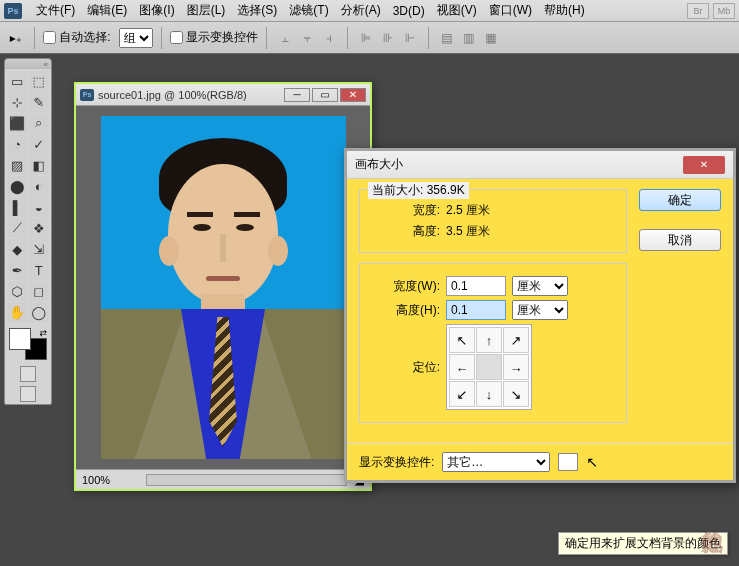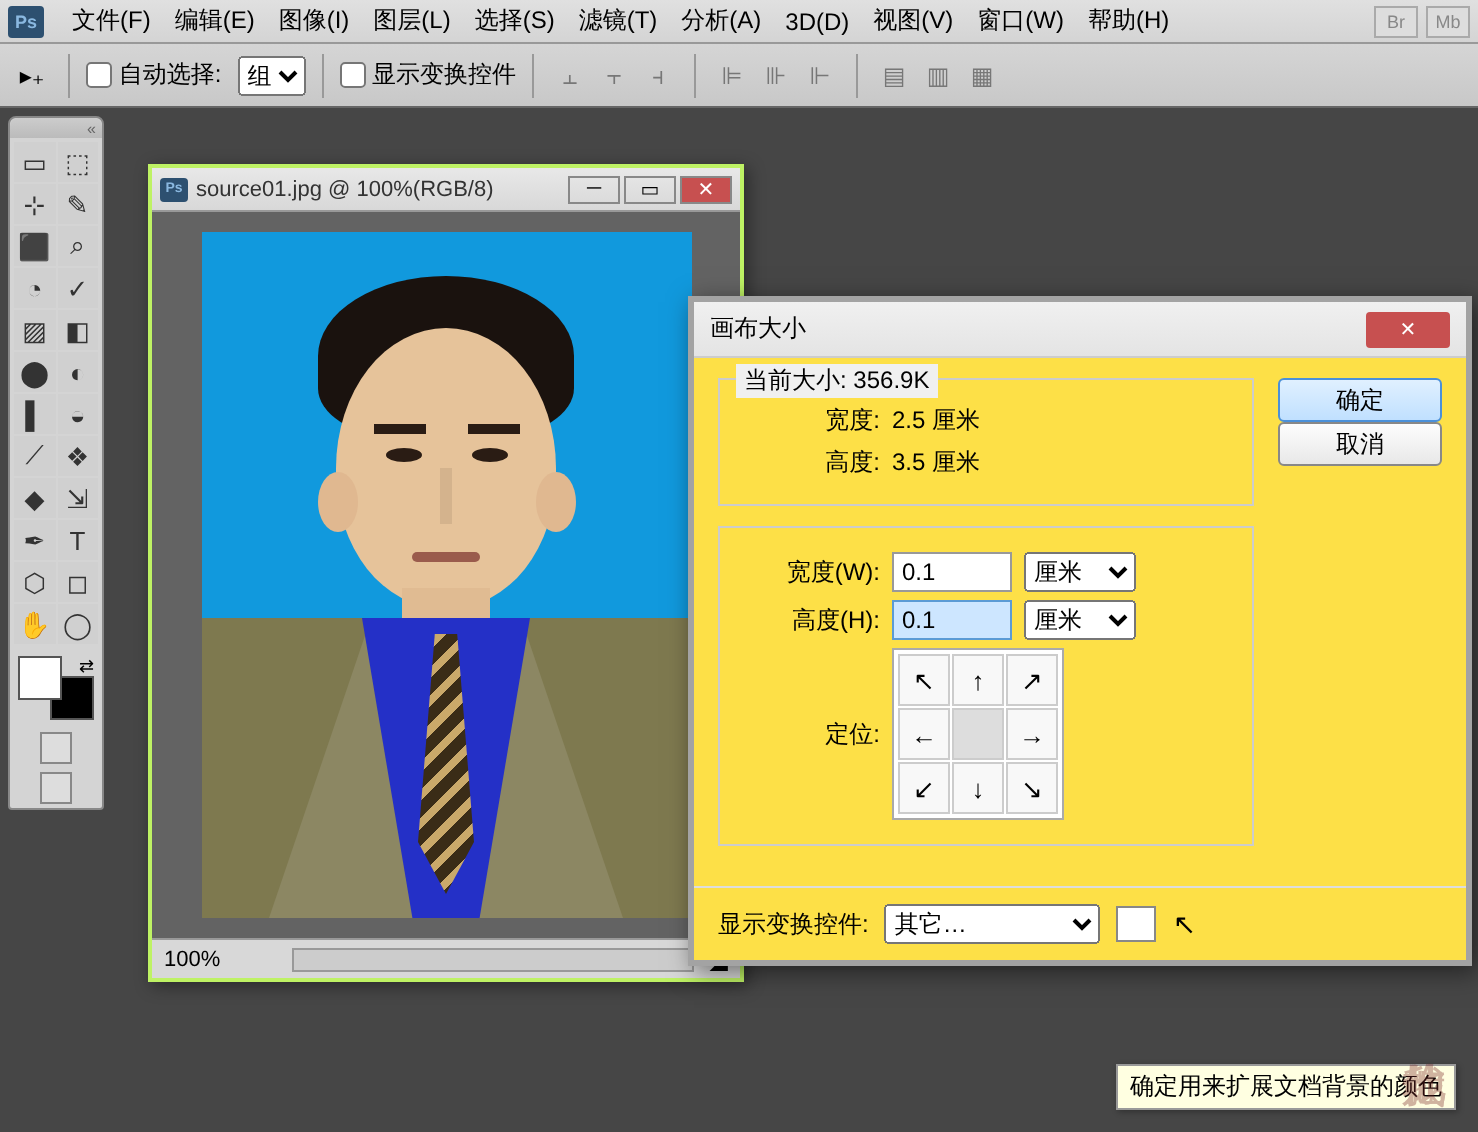--- a/index.html
+++ b/index.html
@@ -50,21 +50,21 @@
 .dialog .grp .leg{position:absolute;top:-8px;left:8px;background:#f0f0f0;padding:0 4px;font-size:12px}
 .dialog .row{display:flex;align-items:center;margin:4px 0;gap:6px}
 .dialog .row .lbl{width:70px;text-align:right}
 .dialog .row .val{width:54px}
 .dialog .row input[type=text]{width:60px;height:20px;border:1px solid #999;padding:0 4px;font-size:12px}
 .dialog .row input.hl{background:#cde6ff;border-color:#5b9bd5}
 .dialog .row select{height:20px;width:56px}
 .dialog .anchor{display:inline-grid;grid-template-columns:repeat(3,26px);grid-template-rows:repeat(3,26px);gap:1px;border:1px solid #aaa;padding:2px;background:#fff}
 .dialog .anchor span{display:flex;align-items:center;justify-content:center;border:1px solid #ccc;font-size:13px;background:#f8f8f8}
 .dialog .anchor .ctr{background:#ddd}
-.dialog .btns{display:flex;flex-direction:column;gap:0;width:82px}
+.dialog .btns{display:flex;flex-direction:column;gap:18px;width:82px}
 .dialog .btns button{height:22px;border:1px solid #888;border-radius:3px;background:linear-gradient(#fdfdfd,#e8e8e8);cursor:pointer}
 .dialog .btns button.ok{border-color:#4a90d9;background:linear-gradient(#e0f0ff,#c0e0ff)}
 .dialog .ext{padding:8px 12px;border-top:1px solid #ddd;display:flex;align-items:center;gap:8px}
 .dialog .ext select{height:20px;width:108px}
 .dialog .ext .swatch{width:20px;height:18px;border:1px solid #888;background:#fff}
 .tooltip{position:absolute;left:558px;top:478px;background:#ffffe1;border:1px solid #999;padding:2px 6px;font-size:12px;box-shadow:1px 1px 3px rgba(0,0,0,.3)}
 .wm{position:absolute;right:12px;bottom:52px;color:#7a2828;opacity:.35;font-size:22px;writing-mode:vertical-rl;font-family:cursive}
 
 .head{position:absolute;left:50%;top:48px;transform:translateX(-50%);width:110px;height:140px;background:#e6c39a;border-radius:50% 50% 48% 48%}
 .hair{position:absolute;left:50%;top:22px;transform:translateX(-50%);width:128px;height:80px;background:#1a120e;border-radius:50% 50% 30% 30%}

